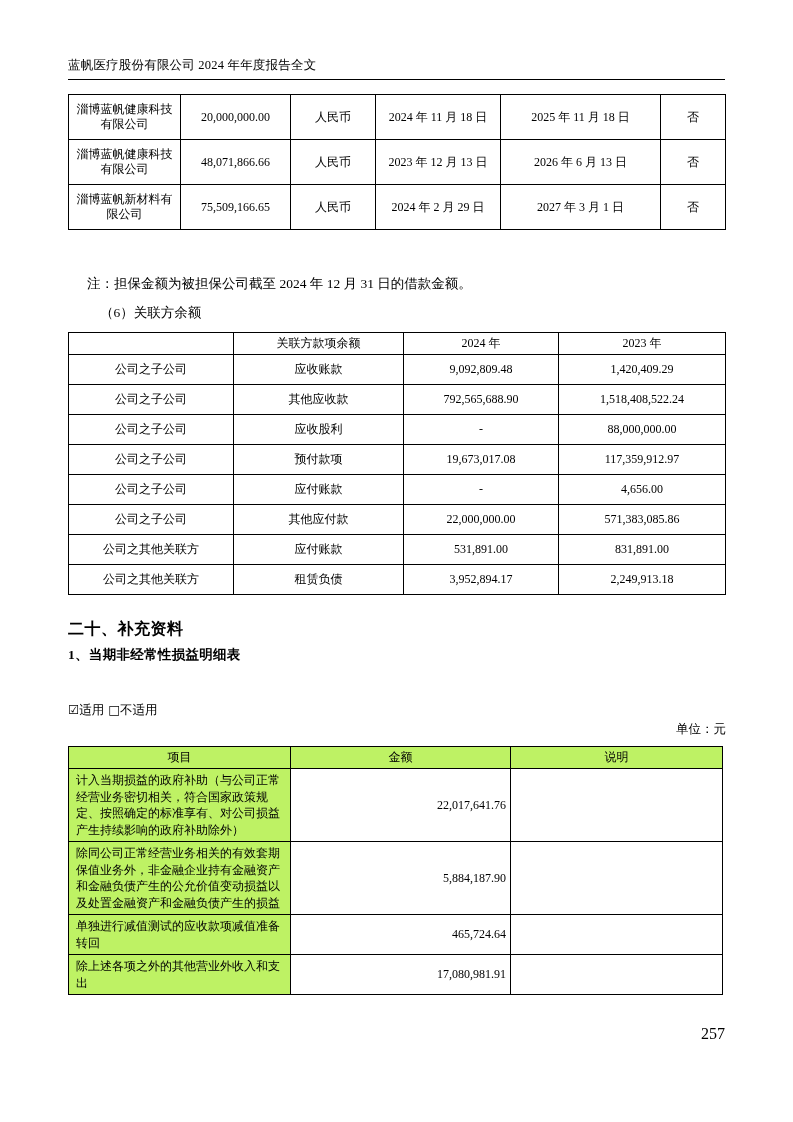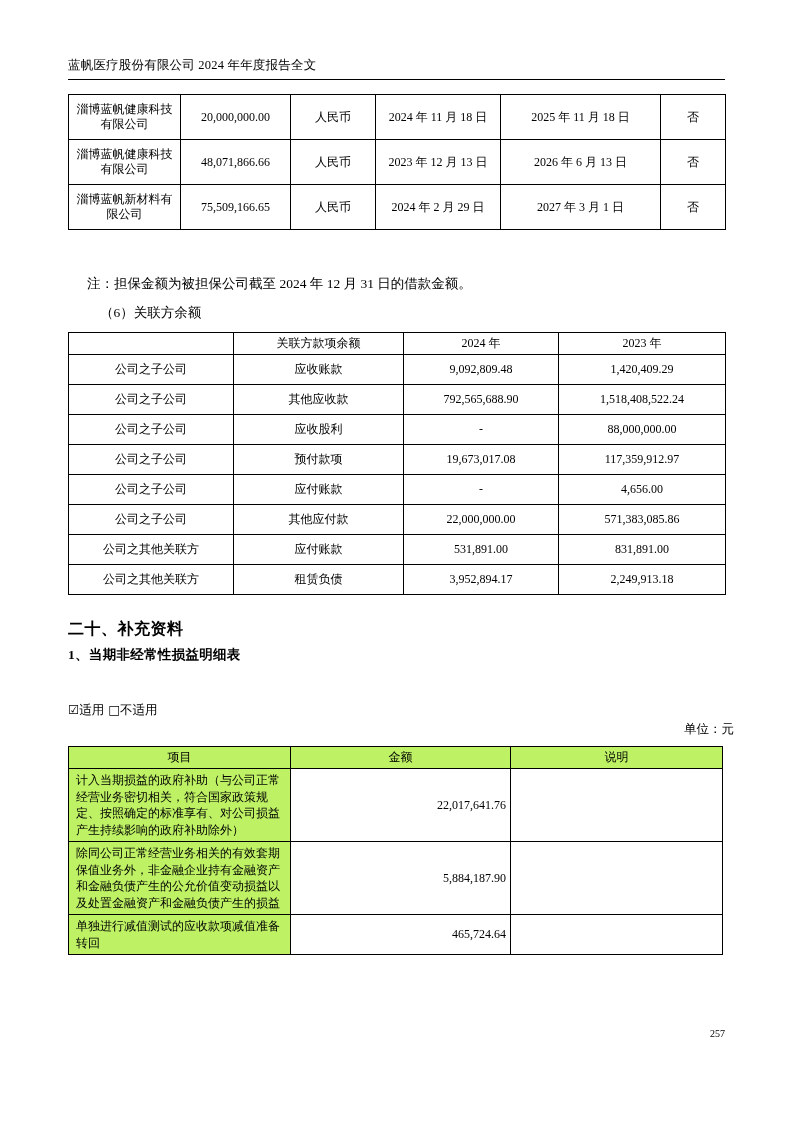--- a/index.html
+++ b/index.html
@@ -115,21 +115,21 @@
   .applicability {
     position: absolute;
     left: 68px;
     top: 701px;
     font-size: 12.5px;
     line-height: 18px;
     font-family: "DejaVu Sans", "Liberation Sans", sans-serif;
   }
   .unit-line {
     position: absolute;
-    left: 80px;
+    left: 72px;
     top: 720px;
     width: 654px;
     text-align: right;
     font-size: 12.5px;
     line-height: 18px;
   }
 
   
   #tbl-nonrecurring {
     position: absolute;
@@ -144,21 +144,21 @@
     line-height: 16.5px;
   }
 
   
   .page-number {
     position: absolute;
     left: 68px;
     top: 1026px;
     width: 657px;
     text-align: right;
-    font-size: 10px;
+    font-size: 16px;
     line-height: 16px;
   }
 </style>
 </head>
 <body>
 
 <div id="page">
 
   <div class="page-header">蓝帆医疗股份有限公司 2024 年年度报告全文</div>
   <div class="header-rule"></div>
@@ -297,18 +297,23 @@
       <tr>
         <td class="item gray">除同公司正常经营业务相关的有效套期保值业务外，非金融企业持有金融资产和金融负债产生的公允价值变动损益以及处置金融资产和金融负债产生的损益</td>
         <td class="r">5,884,187.90</td>
         <td class="l"></td>
       </tr>
       <tr>
         <td class="item gray">单独进行减值测试的应收款项减值准备转回</td>
         <td class="r">465,724.64</td>
         <td class="l"></td>
       </tr>
+      <tr>
+        <td class="item gray">除上述各项之外的其他营业外收入和支出</td>
+        <td class="r">17,080,981.91</td>
+        <td class="l"></td>
+      </tr>
     </tbody>
   </table>
 
   <div class="page-number">257</div>
 
 </div>
 
 </body></html>

